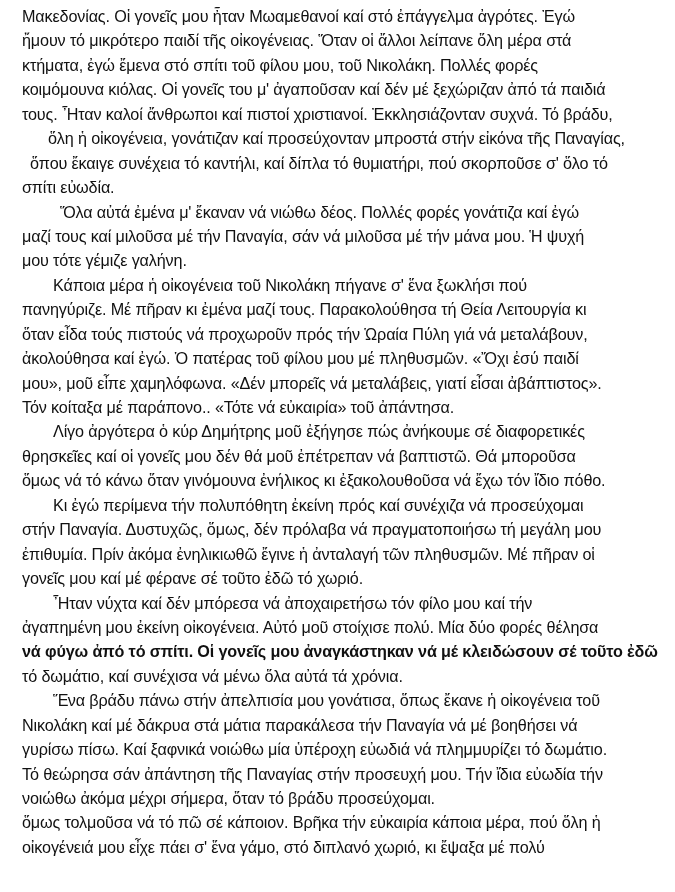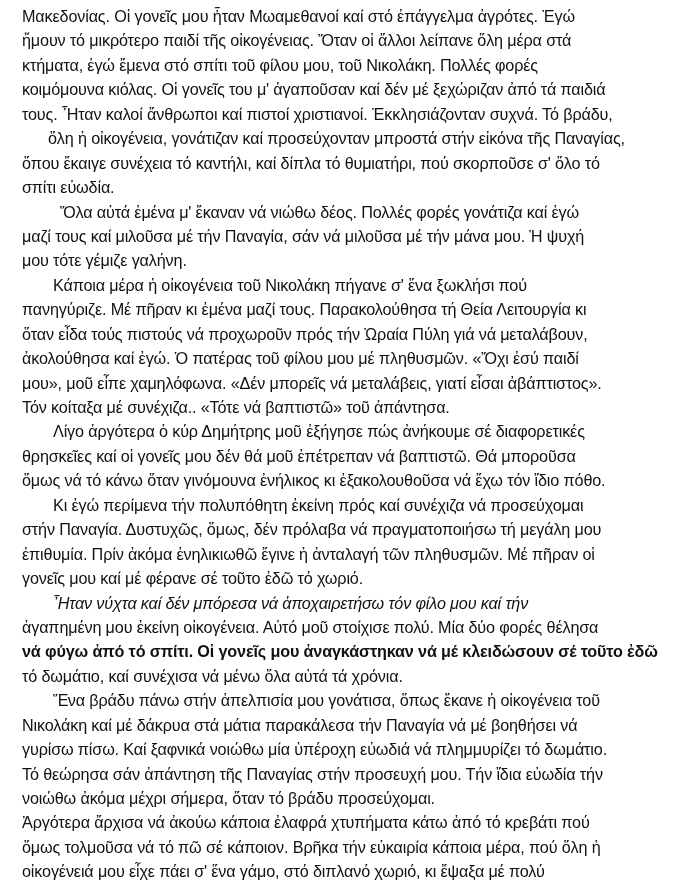--- a/index.html
+++ b/index.html
@@ -44,67 +44,66 @@
 
 <div class="page">
 
   <div>
     <span class="line" style="text-align: left; text-align-last: left;">Μακεδονίας. Οἱ γονεῖς μου ἦταν Μωαμεθανοί καί στό ἐπάγγελμα ἀγρότες. Ἐγώ</span>
     <span class="line" style="text-align: left; text-align-last: left;">ἤμουν τό μικρότερο παιδί τῆς οἰκογένειας. Ὅταν οἱ ἄλλοι λείπανε ὅλη μέρα στά</span>
     <span class="line" style="text-align: left; text-align-last: left;">κτήματα, ἐγώ ἔμενα στό σπίτι τοῦ φίλου μου, τοῦ Νικολάκη. Πολλές φορές</span>
     <span class="line" style="text-align: center; text-align-last: left;">κοιμόμουνα κιόλας. Οἱ γονεῖς του μ' ἀγαποῦσαν καί δέν μέ ξεχώριζαν ἀπό τά παιδιά</span>
     <span class="line" style="text-align: left; text-align-last: left;">τους. Ἦταν καλοί ἄνθρωποι καί πιστοί χριστιανοί. Ἐκκλησιάζονταν συχνά. Τό βράδυ,</span>
     <span class="line" style="text-align: left; text-align-last: left; margin-left: 26px;">ὅλη ἡ οἰκογένεια, γονάτιζαν καί προσεύχονταν μπροστά στήν εἰκόνα τῆς Παναγίας,</span>
-    <span class="line" style="text-align: center; text-align-last: left;">ὅπου ἔκαιγε συνέχεια τό καντήλι, καί δίπλα τό θυμιατήρι, πού σκορποῦσε σ' ὅλο τό</span>
+    <span class="line" style="text-align: center; text-align-last: left; margin-left: 8px;">ὅπου ἔκαιγε συνέχεια τό καντήλι, καί δίπλα τό θυμιατήρι, πού σκορποῦσε σ' ὅλο τό</span>
     <span class="line last">σπίτι εὐωδία.</span>
   </div>
 
   <div>
     <span class="line indent2" style="text-align: left; text-align-last: left;">Ὅλα αὐτά ἐμένα μ' ἔκαναν νά νιώθω δέος. Πολλές φορές γονάτιζα καί ἐγώ</span>
     <span class="line" style="text-align: left; text-align-last: left;">μαζί τους καί μιλοῦσα μέ τήν Παναγία, σάν νά μιλοῦσα μέ τήν μάνα μου. Ἡ ψυχή</span>
     <span class="line last">μου τότε γέμιζε γαλήνη.</span>
   </div>
 
   <div>
     <span class="line indent" style="text-align: left; text-align-last: left;">Κάποια μέρα ἡ οἰκογένεια τοῦ Νικολάκη πήγανε σ' ἕνα ξωκλήσι πού</span>
     <span class="line" style="text-align: left; text-align-last: left;">πανηγύριζε. Μέ πῆραν κι ἐμένα μαζί τους. Παρακολούθησα τή Θεία Λειτουργία κι</span>
     <span class="line" style="text-align: left; text-align-last: left;">ὅταν εἶδα τούς πιστούς νά προχωροῦν πρός τήν Ὡραία Πύλη γιά νά μεταλάβουν,</span>
     <span class="line" style="text-align: left; text-align-last: left;">ἀκολούθησα καί ἐγώ. Ὁ πατέρας τοῦ φίλου μου μέ πληθυσμῶν. «Ὄχι ἐσύ παιδί</span>
     <span class="line" style="text-align: left; text-align-last: left;">μου», μοῦ εἶπε χαμηλόφωνα. «Δέν μπορεῖς νά μεταλάβεις, γιατί εἶσαι ἀβάπτιστος».</span>
-    <span class="line last">Τόν κοίταξα μέ συνέχιζα.. «Τότε νά βαπτιστῶ» τοῦ ἀπάντησα.</span>
+    <span class="line last">Τόν κοίταξα μέ παράπονο.. «Τότε νά εὐκαιρία» τοῦ ἀπάντησα.</span>
   </div>
 
   <div>
     <span class="line indent" style="text-align: left; text-align-last: left;">Λίγο ἀργότερα ὁ κύρ Δημήτρης μοῦ ἐξήγησε πώς ἀνήκουμε σέ διαφορετικές</span>
     <span class="line" style="text-align: left; text-align-last: left;">θρησκεῖες καί οἱ γονεῖς μου δέν θά μοῦ ἐπέτρεπαν νά βαπτιστῶ. Θά μποροῦσα</span>
     <span class="line last">ὅμως νά τό κάνω ὅταν γινόμουνα ἐνήλικος κι ἐξακολουθοῦσα νά ἔχω τόν ἴδιο πόθο.</span>
   </div>
 
   <div>
     <span class="line indent" style="text-align: left; text-align-last: left;">Κι ἐγώ περίμενα τήν πολυπόθητη ἐκείνη πρός καί συνέχιζα νά προσεύχομαι</span>
     <span class="line" style="text-align: left; text-align-last: left;">στήν Παναγία. Δυστυχῶς, ὅμως, δέν πρόλαβα νά πραγματοποιήσω τή μεγάλη μου</span>
     <span class="line" style="text-align: center; text-align-last: left;">ἐπιθυμία. Πρίν ἀκόμα ἐνηλικιωθῶ ἔγινε ἡ ἀνταλαγή τῶν πληθυσμῶν. Μέ πῆραν οἱ</span>
     <span class="line last">γονεῖς μου καί μέ φέρανε σέ τοῦτο ἐδῶ τό χωριό.</span>
   </div>
 
   <div>
-    <span class="line indent" style="text-align: center; text-align-last: left; font-style: italic;">Ἦταν νύχτα καί δέν μπόρεσα νά ἀποχαιρετήσω τόν φίλο μου καί τήν</span>
+    <span class="line indent" style="text-align: center; text-align-last: left;">Ἦταν νύχτα καί δέν μπόρεσα νά ἀποχαιρετήσω τόν φίλο μου καί τήν</span>
     <span class="line" style="text-align: left; text-align-last: left;">ἀγαπημένη μου ἐκείνη οἰκογένεια. Αὐτό μοῦ στοίχισε πολύ. Μία δύο φορές θέλησα</span>
     <span class="line" style="text-align: left; text-align-last: left; font-weight: bold;">νά φύγω ἀπό τό σπίτι. Οἱ γονεῖς μου ἀναγκάστηκαν νά μέ κλειδώσουν σέ τοῦτο ἐδῶ</span>
     <span class="line last">τό δωμάτιο, καί συνέχισα νά μένω ὅλα αὐτά τά χρόνια.</span>
   </div>
 
   <div>
     <span class="line indent" style="text-align: left; text-align-last: left;">Ἕνα βράδυ πάνω στήν ἀπελπισία μου γονάτισα, ὅπως ἔκανε ἡ οἰκογένεια τοῦ</span>
     <span class="line" style="text-align: left; text-align-last: left;">Νικολάκη καί μέ δάκρυα στά μάτια παρακάλεσα τήν Παναγία νά μέ βοηθήσει νά</span>
     <span class="line" style="text-align: right; text-align-last: left;">γυρίσω πίσω. Καί ξαφνικά νοιώθω μία ὑπέροχη εὐωδιά νά πλημμυρίζει τό δωμάτιο.</span>
     <span class="line" style="text-align: left; text-align-last: left;">Τό θεώρησα σάν ἀπάντηση τῆς Παναγίας στήν προσευχή μου. Τήν ἴδια εὐωδία τήν</span>
     <span class="line last">νοιώθω ἀκόμα μέχρι σήμερα, ὅταν τό βράδυ προσεύχομαι.</span>
   </div>
 
   <div>
-    <span class="line" style="text-align: left; text-align-last: left;">Ἀργότερα ἄρχισα νά ἀκούω κάποια ἐλαφρά χτυπήματα κάτω ἀπό τό κρεβάτι πού</span>
     <span class="line" style="text-align: left; text-align-last: left;">ὅμως τολμοῦσα νά τό πῶ σέ κάποιον. Βρῆκα τήν εὐκαιρία κάποια μέρα, πού ὅλη ἡ</span>
     <span class="line" style="text-align: left; text-align-last: left;">οἰκογένειά μου εἶχε πάει σ' ἕνα γάμο, στό διπλανό χωριό, κι ἔψαξα μέ πολύ</span>
 
   </div>
 
 </div>
 
 </body></html>

